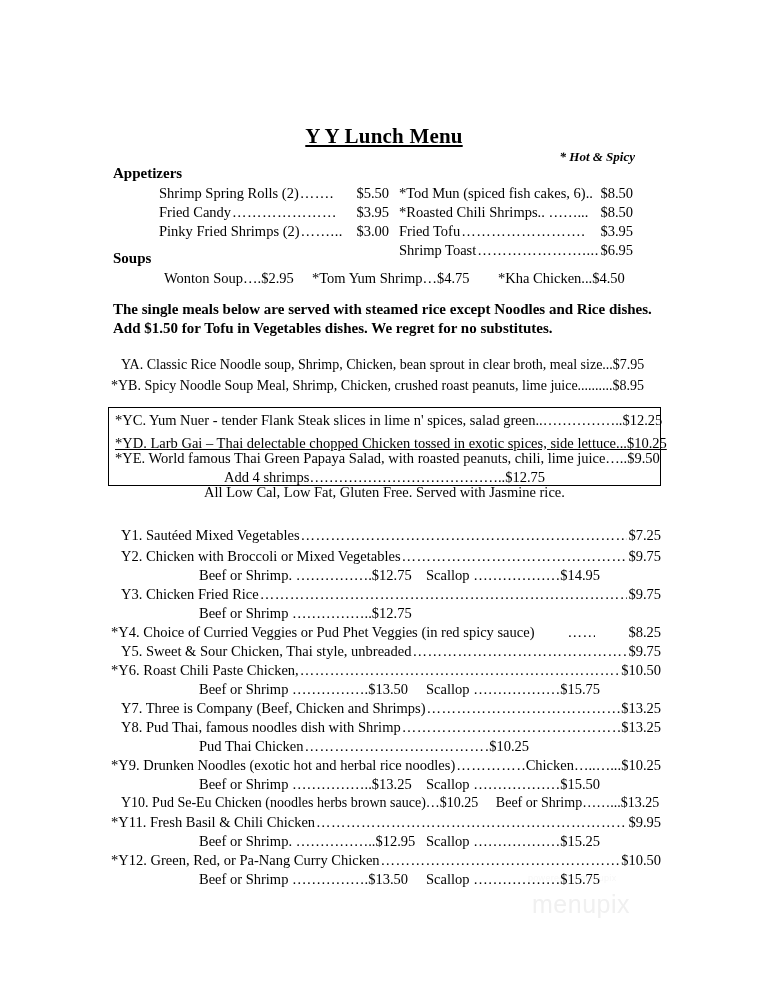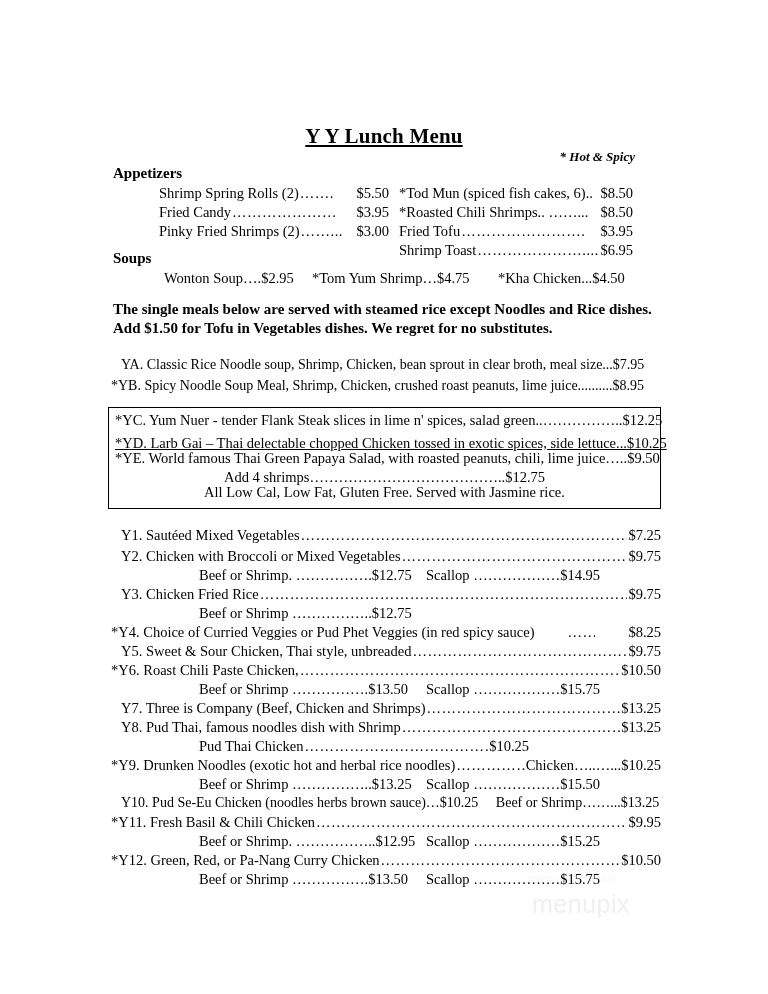--- a/index.html
+++ b/index.html
@@ -125,21 +125,21 @@
     font-weight: bold;
     line-height: 19px;
   }
 
   
   .specialty-box {
     position: absolute;
     left: 108px;
     top: 407px;
     width: 553px;
-    height: 102px;
+    height: 79px;
     border: 1.5px solid #000000;
     box-sizing: border-box;
   }
   .box-line {
     position: absolute;
     font-size: 14.5px;
     white-space: nowrap;
     line-height: 1.0;
   }
 

